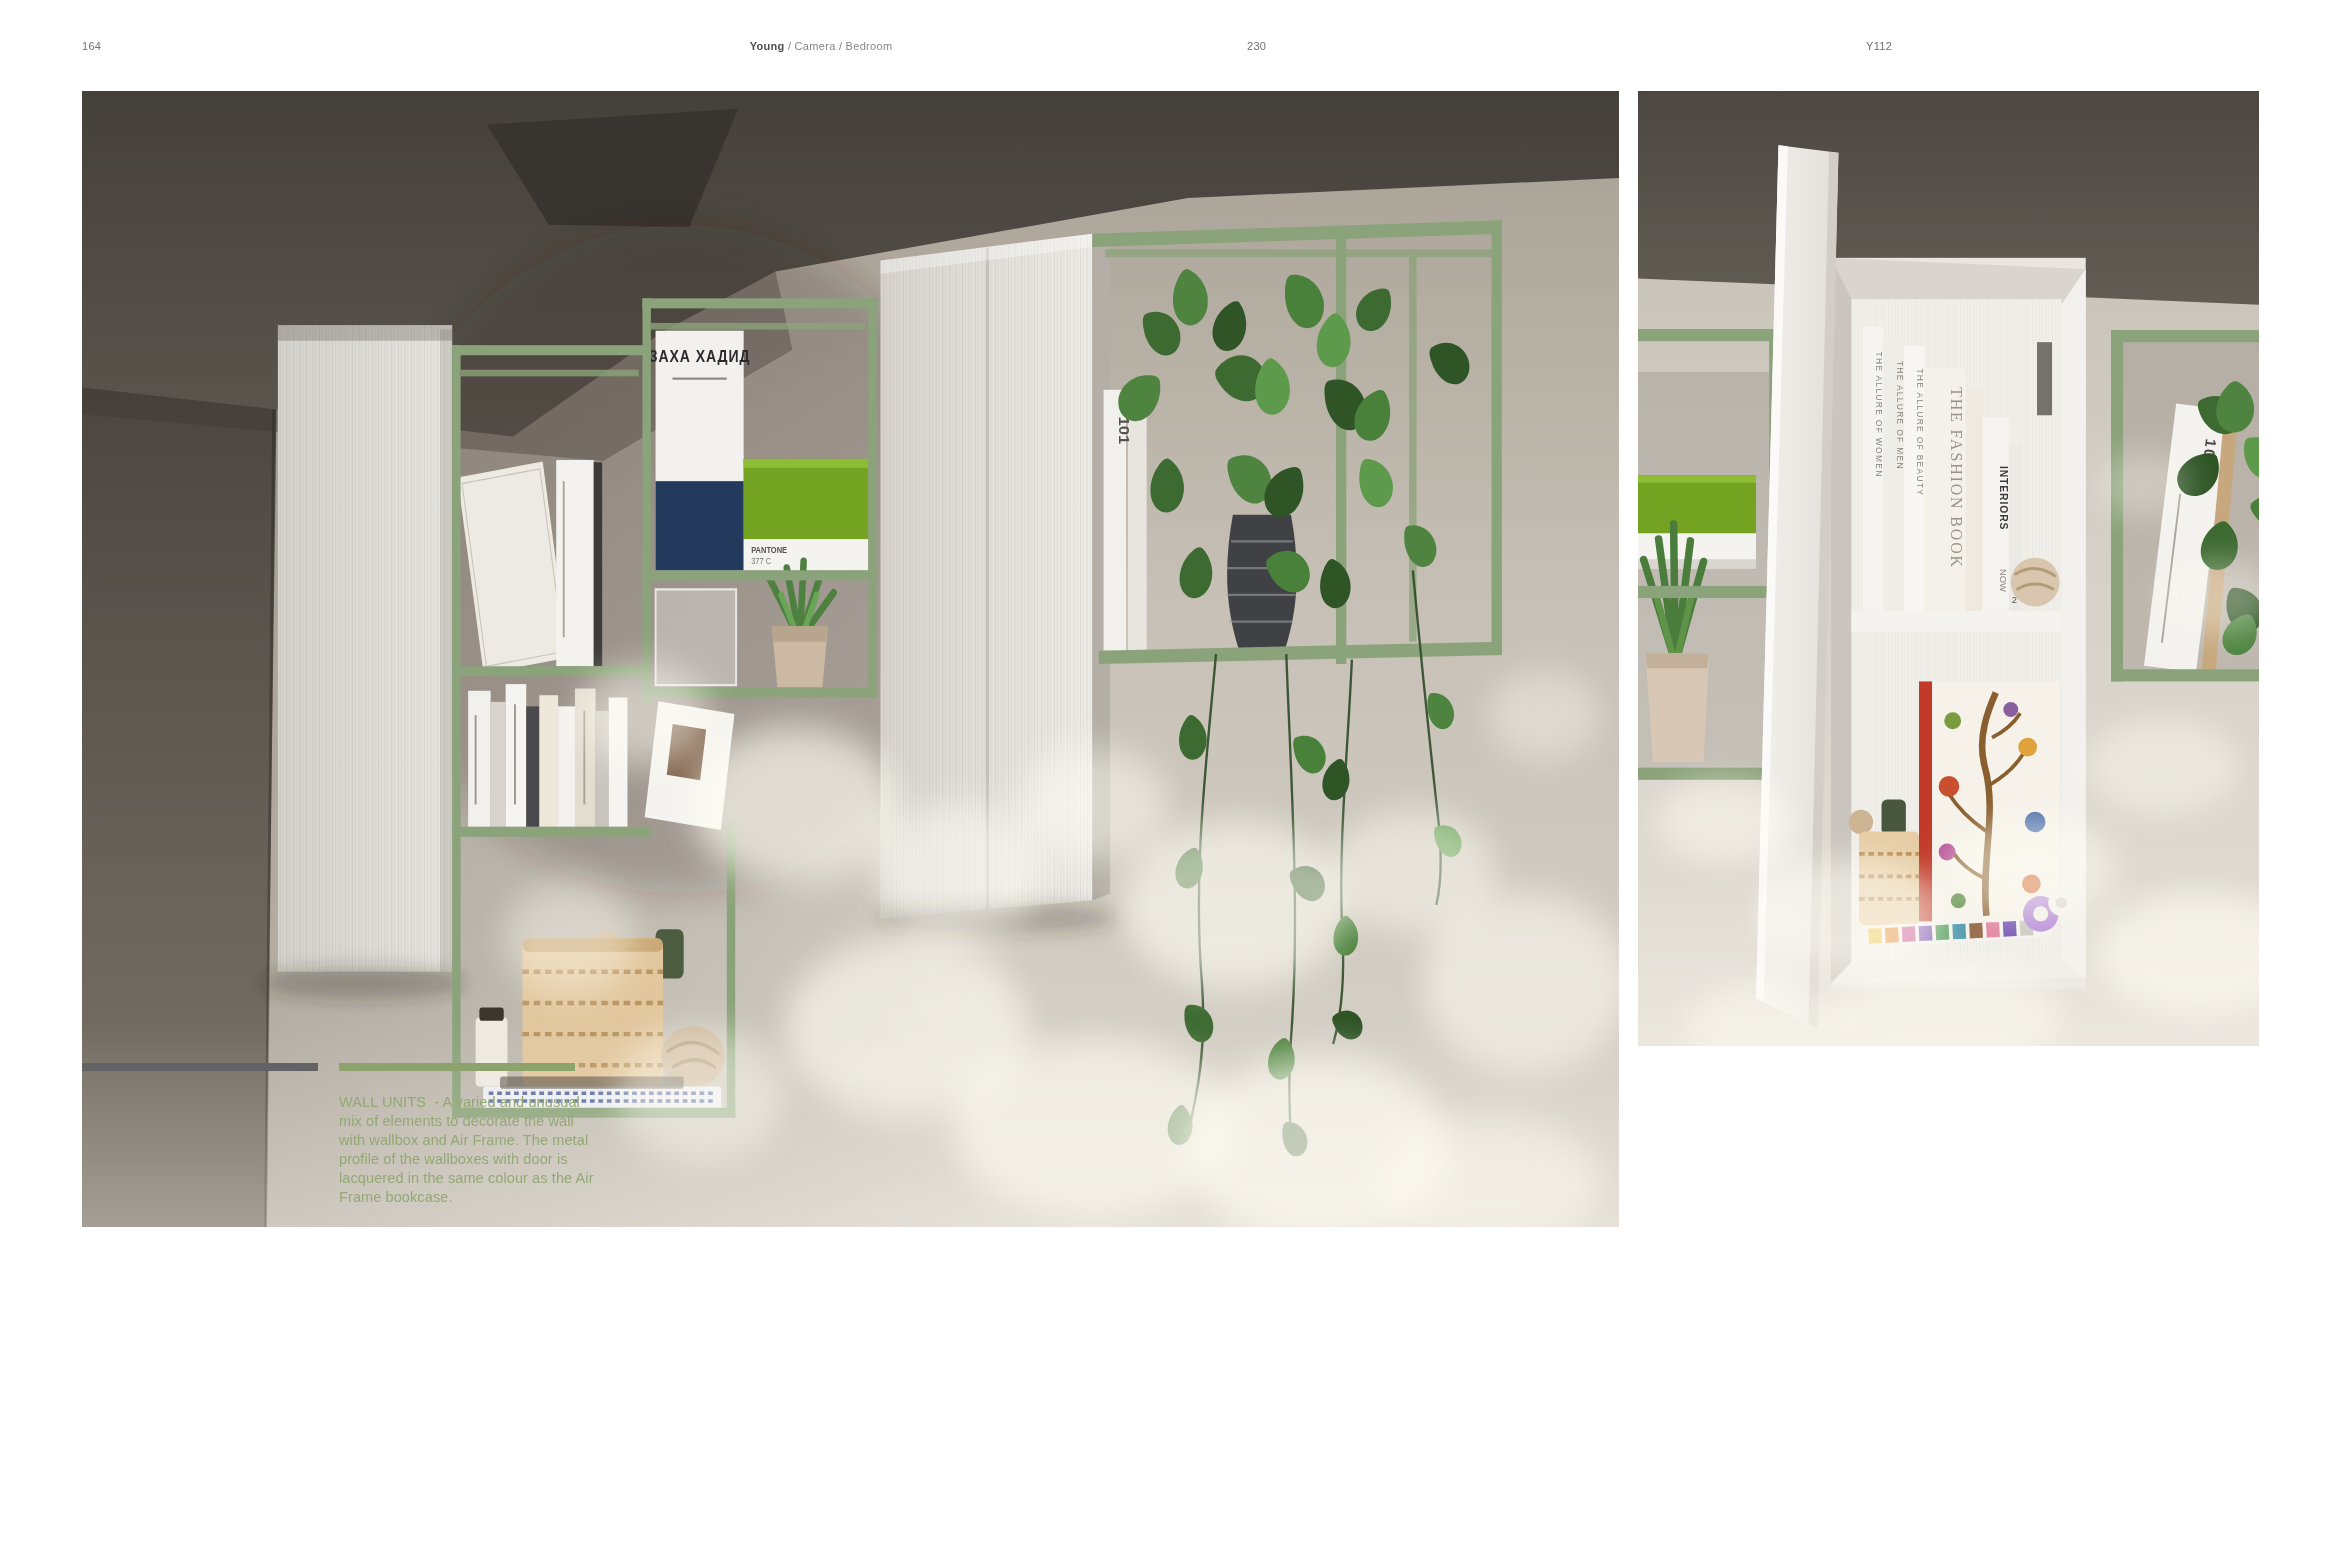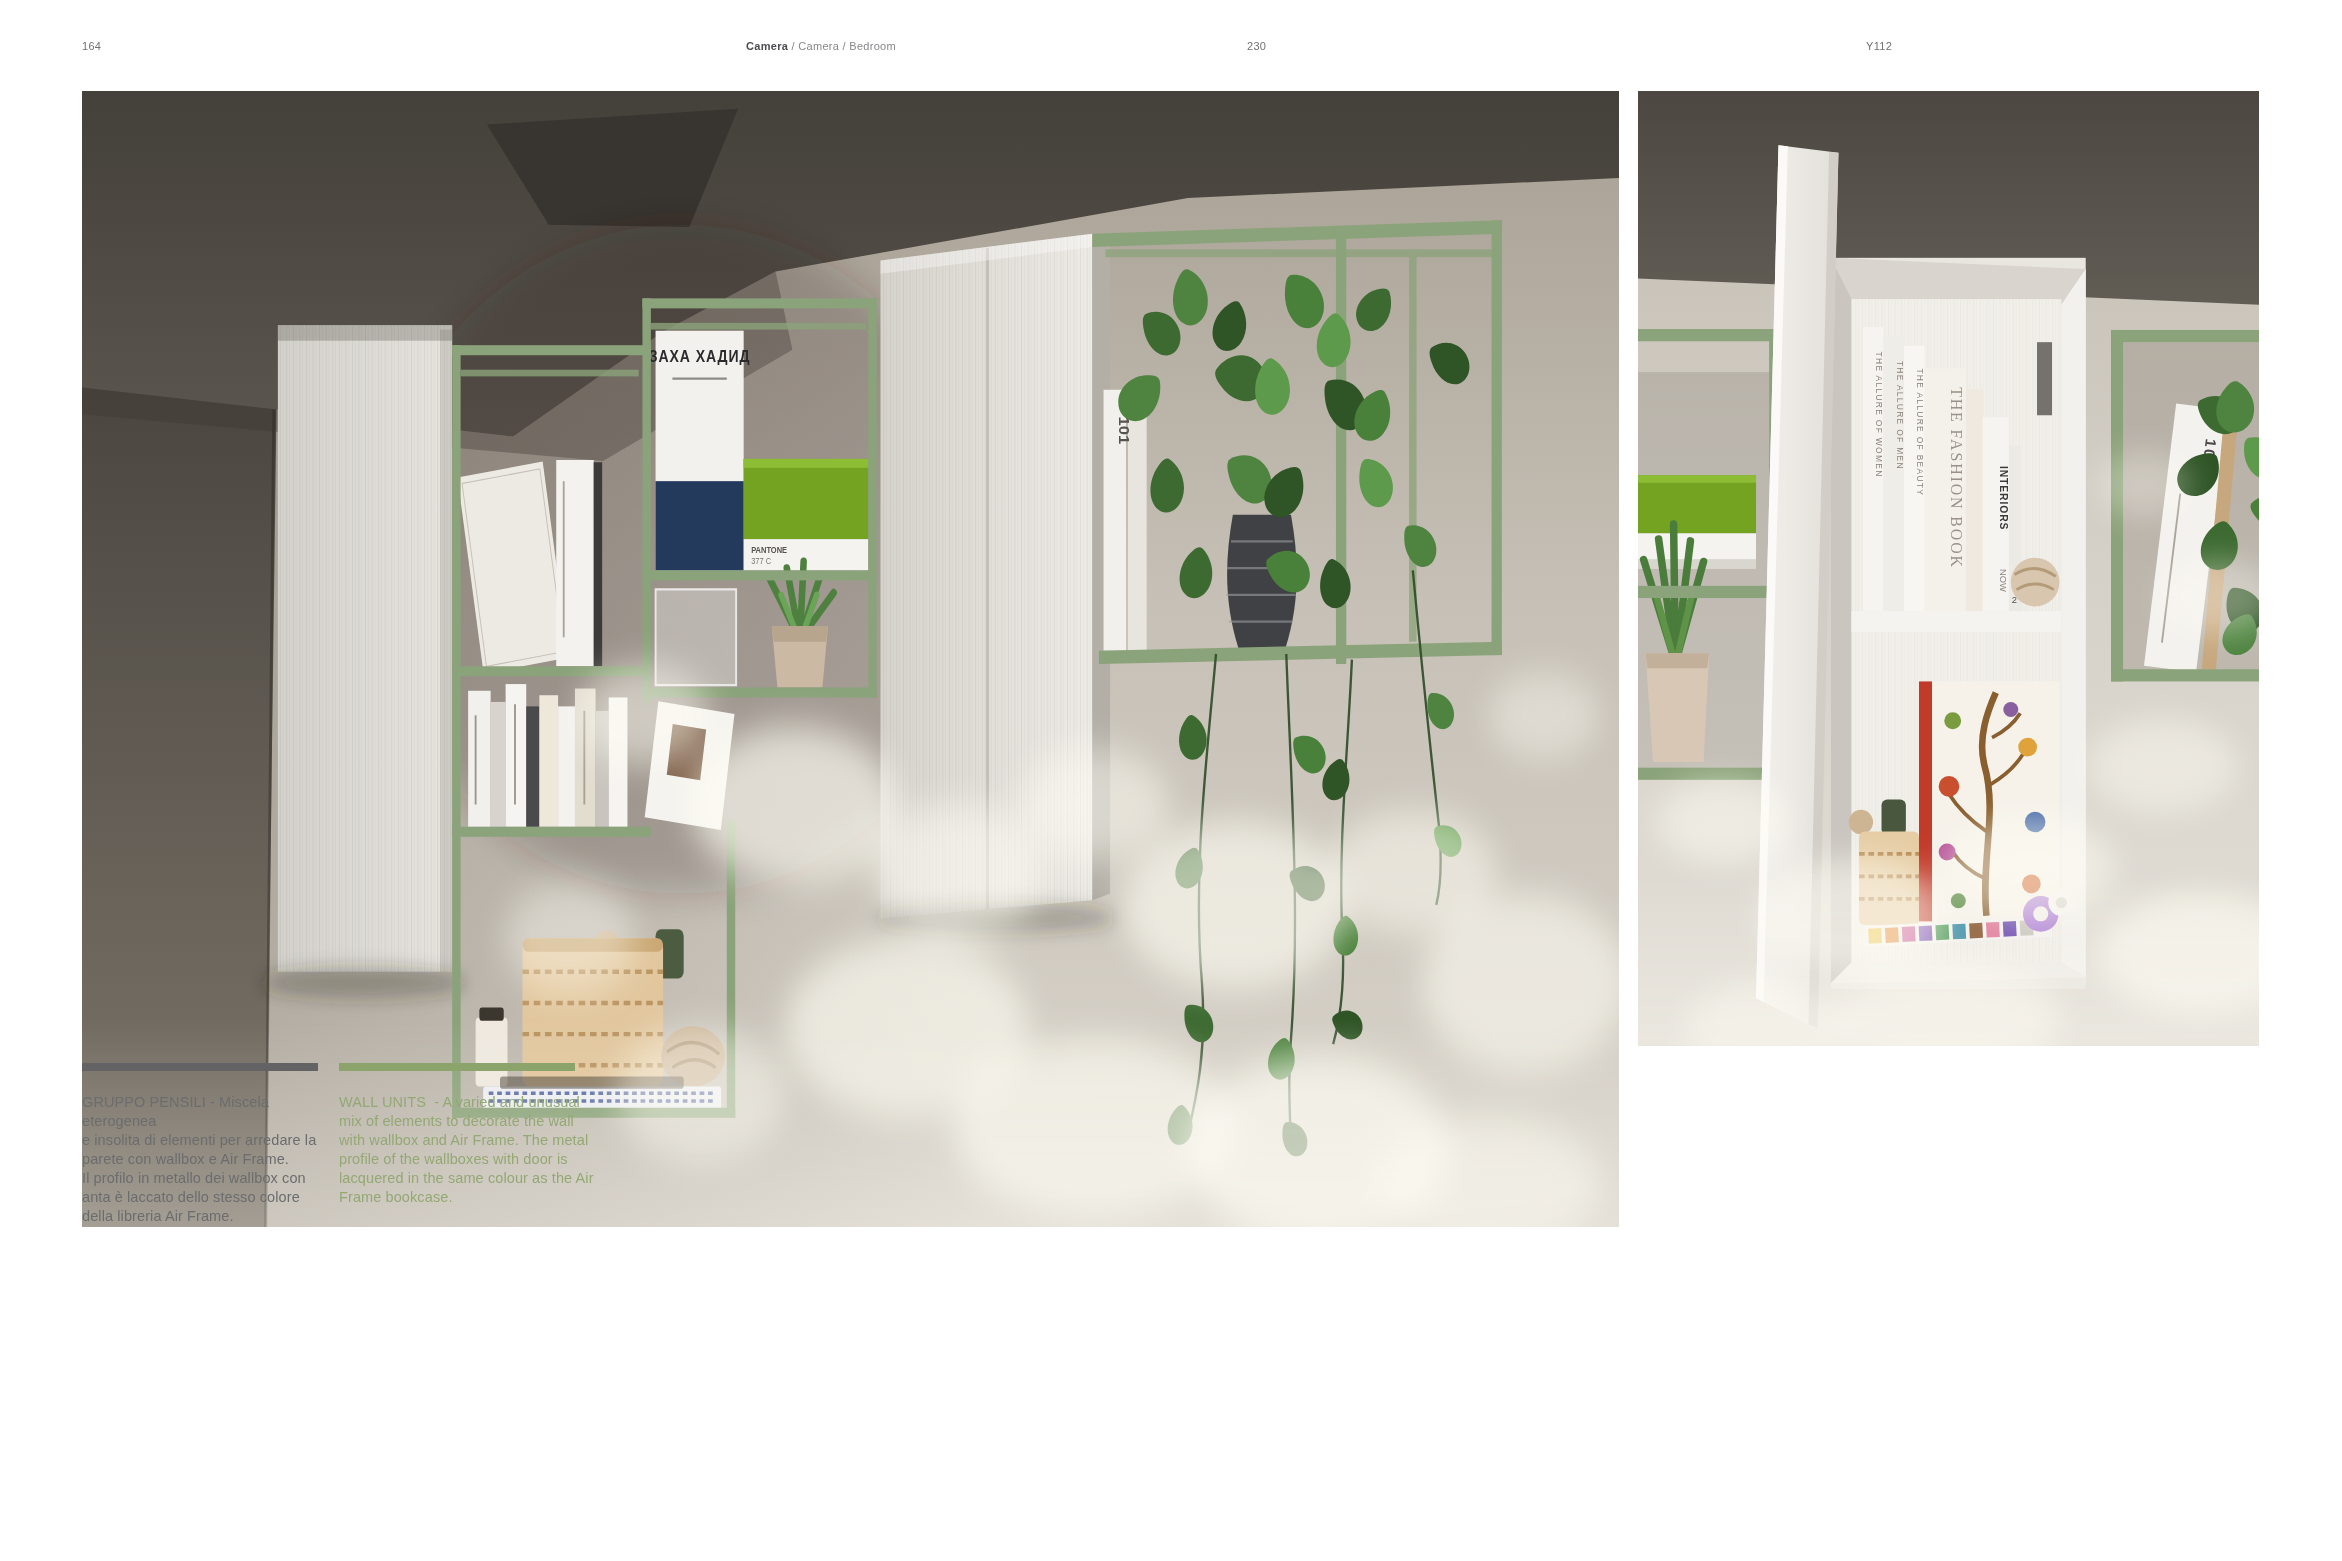--- a/index.html
+++ b/index.html
@@ -20,21 +20,21 @@
            letter-spacing:0.1px;white-space:pre-wrap;}
   #caption-it{left:82px;color:#6c6c6e;}
   #caption-en{left:339px;color:#93a873;}
 </style>
 </head>
 <body>
 
 <div class="page">
 
   <div class="hdr-txt" style="left:82px">164</div>
-  <div class="hdr-txt hdr-center"><b>Camera</b><span> / Camera / Bedroom</span></div>
+  <div class="hdr-txt hdr-center"><b>Young</b><span> / Camera / Bedroom</span></div>
   <div class="hdr-txt" style="left:1247px">230</div>
   <div class="hdr-txt" style="left:1866px">Y112</div>
 
   <figure class="photo" id="photo-left" style="margin:0">
   <svg viewBox="0 0 1640 1019" preserveAspectRatio="none">
     <defs>
       <linearGradient id="lpWall" x1="0" y1="0" x2="0" y2="1">
         <stop offset="0" stop-color="#a79f93"></stop>
             <stop offset="0.45" stop-color="#c6c0b6"></stop>
         <stop offset="1" stop-color="#dad5cc"></stop>
@@ -460,26 +460,20 @@
       <ellipse cx="140" cy="1000" rx="90" ry="50" opacity="0.45"></ellipse>
       <ellipse cx="620" cy="540" rx="60" ry="40" opacity="0.35"></ellipse>
       <ellipse cx="540" cy="420" rx="50" ry="35" opacity="0.3"></ellipse>
     </g>
     <rect x="0" y="830" width="663" height="189" fill="url(#brightBot)"></rect>
   </svg>
   </figure>
 
   <div class="rule" id="rule-gray"></div>
   <div class="rule" id="rule-green"></div>
-  <div class="caption" id="caption-it">GRUPPO PENSILI - Miscela eterogenea
-e insolita di elementi per arredare la
-parete con wallbox e Air Frame.
-Il profilo in metallo dei wallbox con
-anta è laccato dello stesso colore
-della libreria Air Frame.</div>
   <div class="caption" id="caption-en">WALL UNITS  - A varied and unusual
 mix of elements to decorate the wall
 with wallbox and Air Frame. The metal
 profile of the wallboxes with door is
 lacquered in the same colour as the Air
 Frame bookcase.</div>
 
 </div>
 
 

